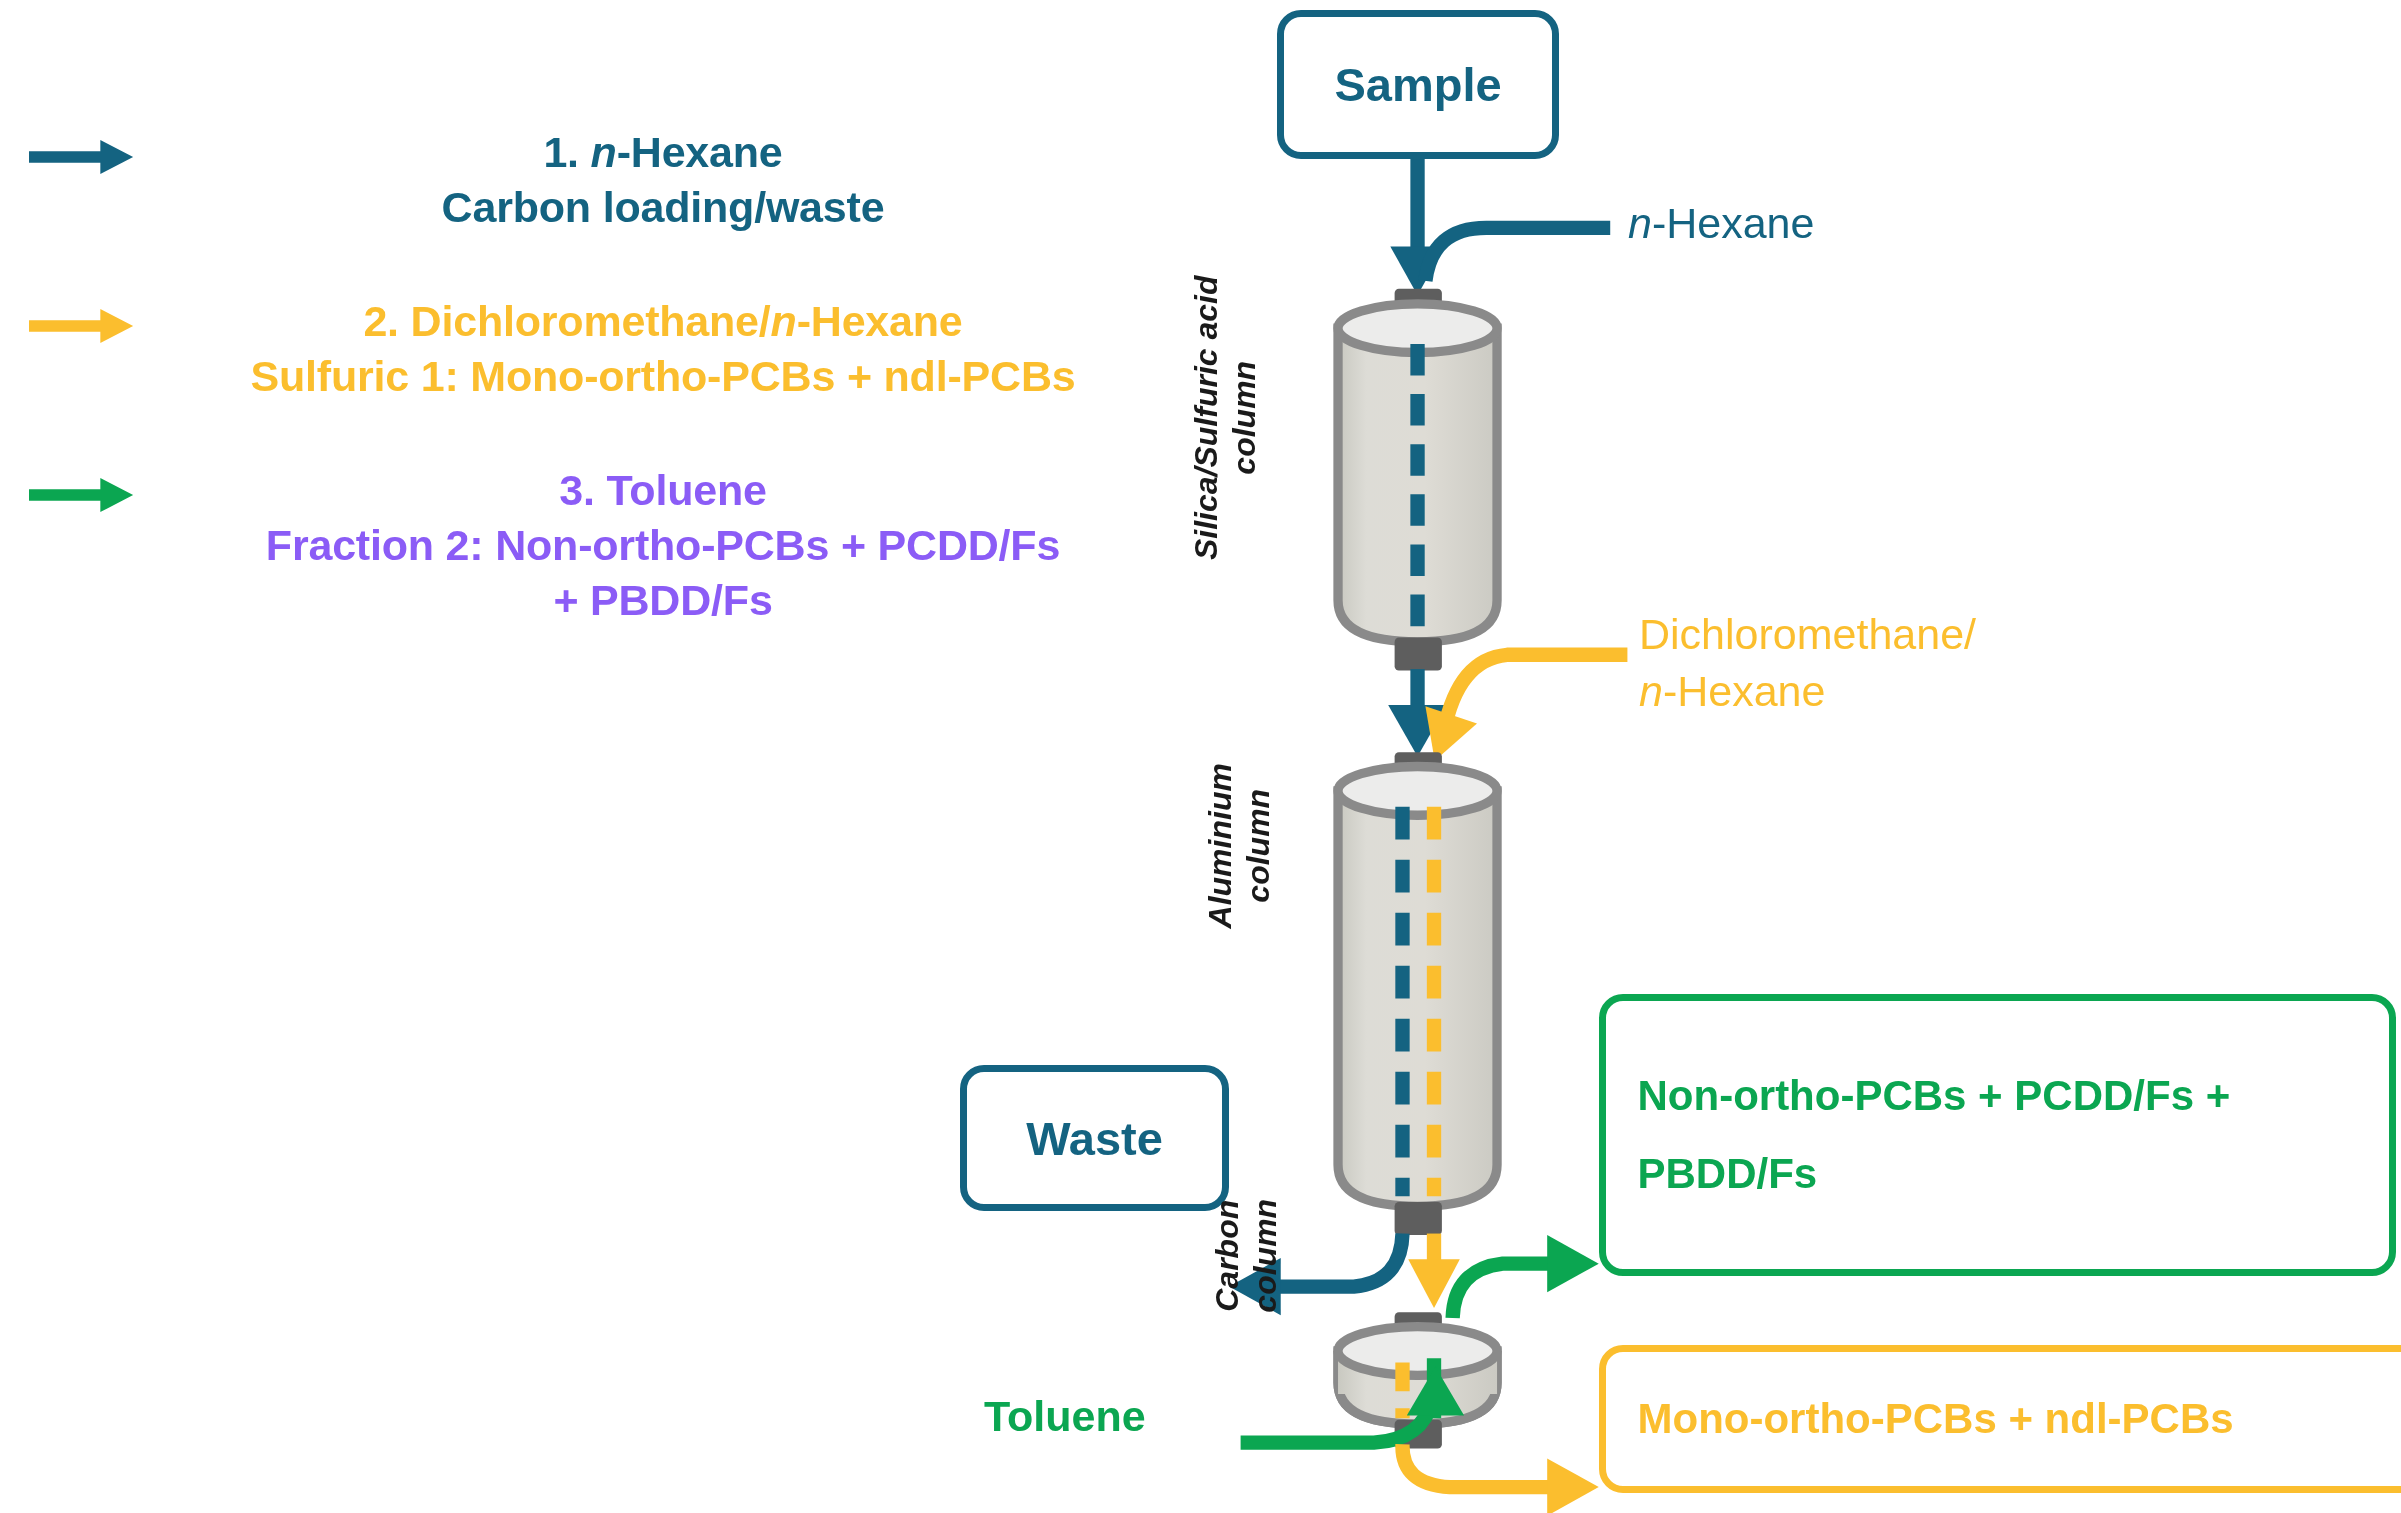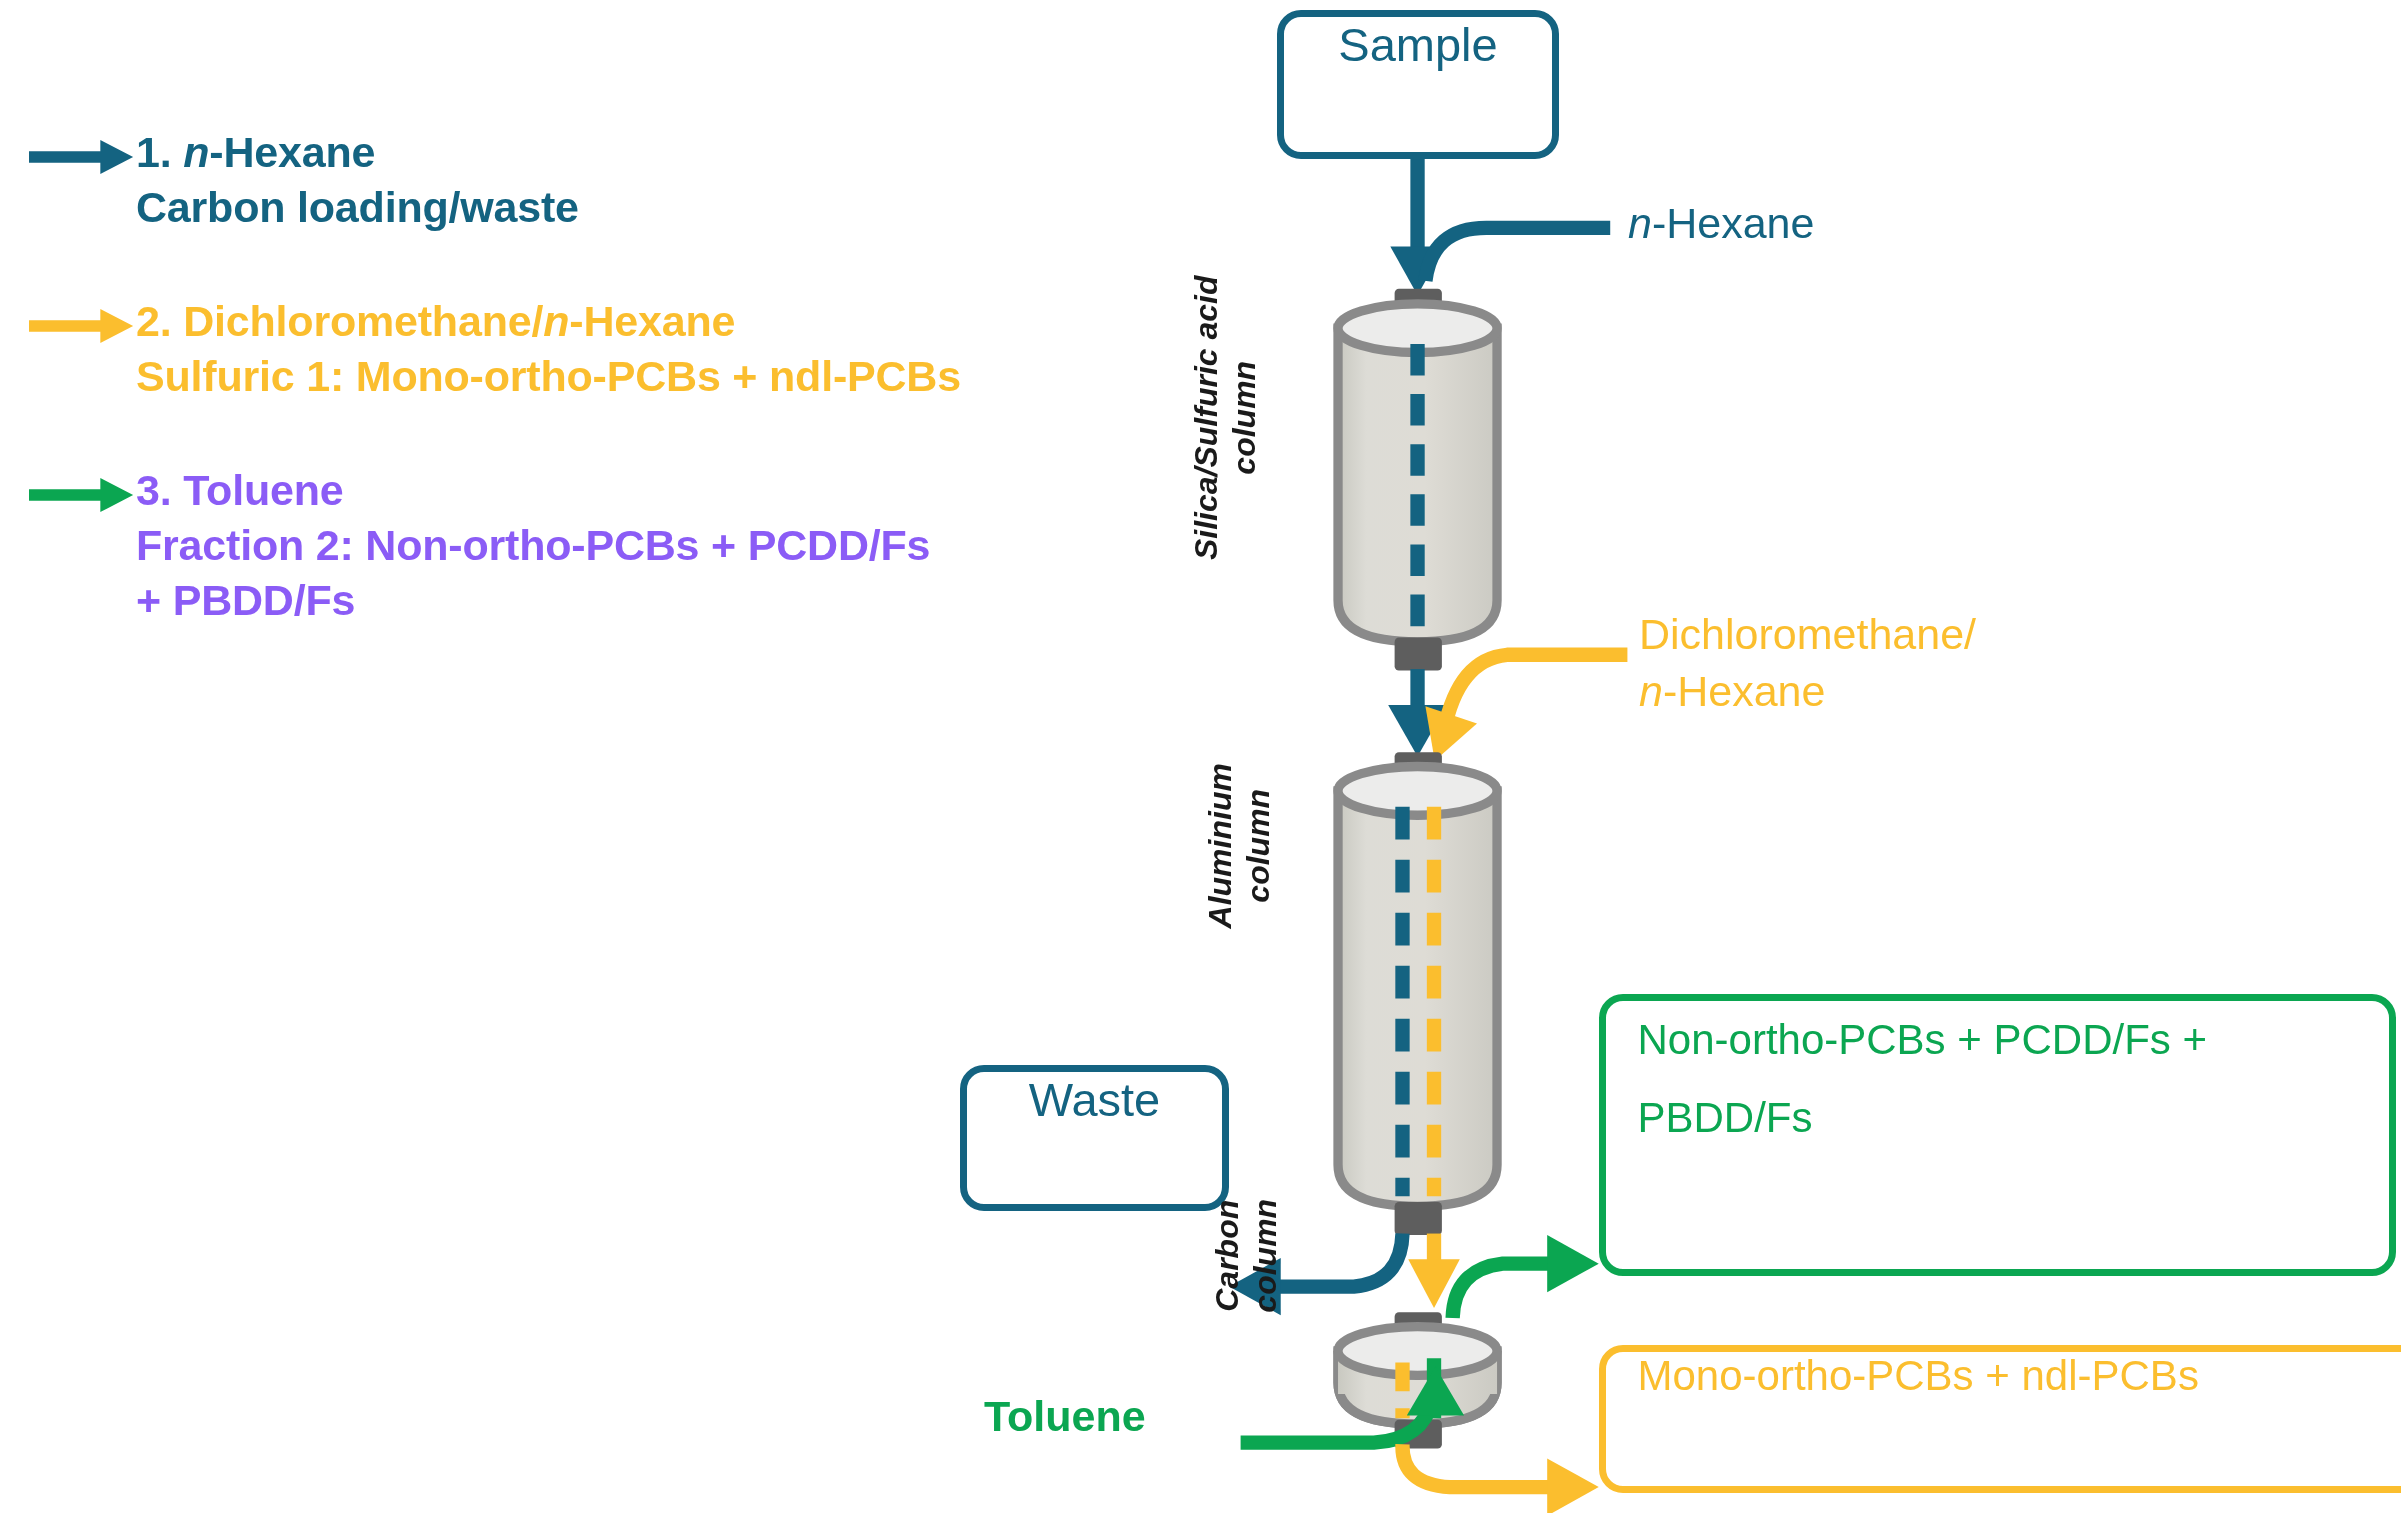--- a/index.html
+++ b/index.html
@@ -7,30 +7,30 @@
        font-family:"Liberation Sans","DejaVu Sans",sans-serif;}
   #stage{position:relative;width:2401px;height:1513px;background:#fff;}
   svg.layer{position:absolute;left:0;top:0;width:2401px;height:1513px;}
 
   
   .legend{position:absolute;left:29px;top:125px;width:1161px;}
   .legend-row{display:flex;align-items:flex-start;margin-bottom:59px;}
   .legend-arrow{flex:0 0 auto;width:107px;margin-top:11.5px;}
   .legend-text{flex:1 1 auto;font-weight:bold;font-size:43px;line-height:1.28;
                letter-spacing:-0.2px;}
-  .legend-text .ln{display:block;white-space:nowrap;}
+  .legend-text .ln{display:block;white-space:nowrap;text-align:center;}
   .blue{color:#146381;}
   .yellow{color:#fbbe2e;}
   .green{color:#8b5cf6;}
   i.it{font-style:italic;}
 
   
   .nodebox{position:absolute;box-sizing:border-box;background:#fff;
            border-style:solid;border-radius:24px;display:flex;
-           align-items:flex-start;font-weight:normal;}
+           align-items:center;font-weight:bold;}
   .nodebox.center{justify-content:center;}
   .nodebox .bxtxt{display:block;width:100%;}
   .nodebox .bxtxt .ln{display:block;}
 
   #box-sample{left:1277px;top:10px;width:282px;height:149px;
               border-width:7.9px;border-color:#146381;color:#146381;
               font-size:47px;justify-content:center;}
   #box-waste{left:960px;top:1065px;width:269px;height:146px;
              border-width:7.9px;border-color:#146381;color:#146381;
              font-size:47px;justify-content:center;}

